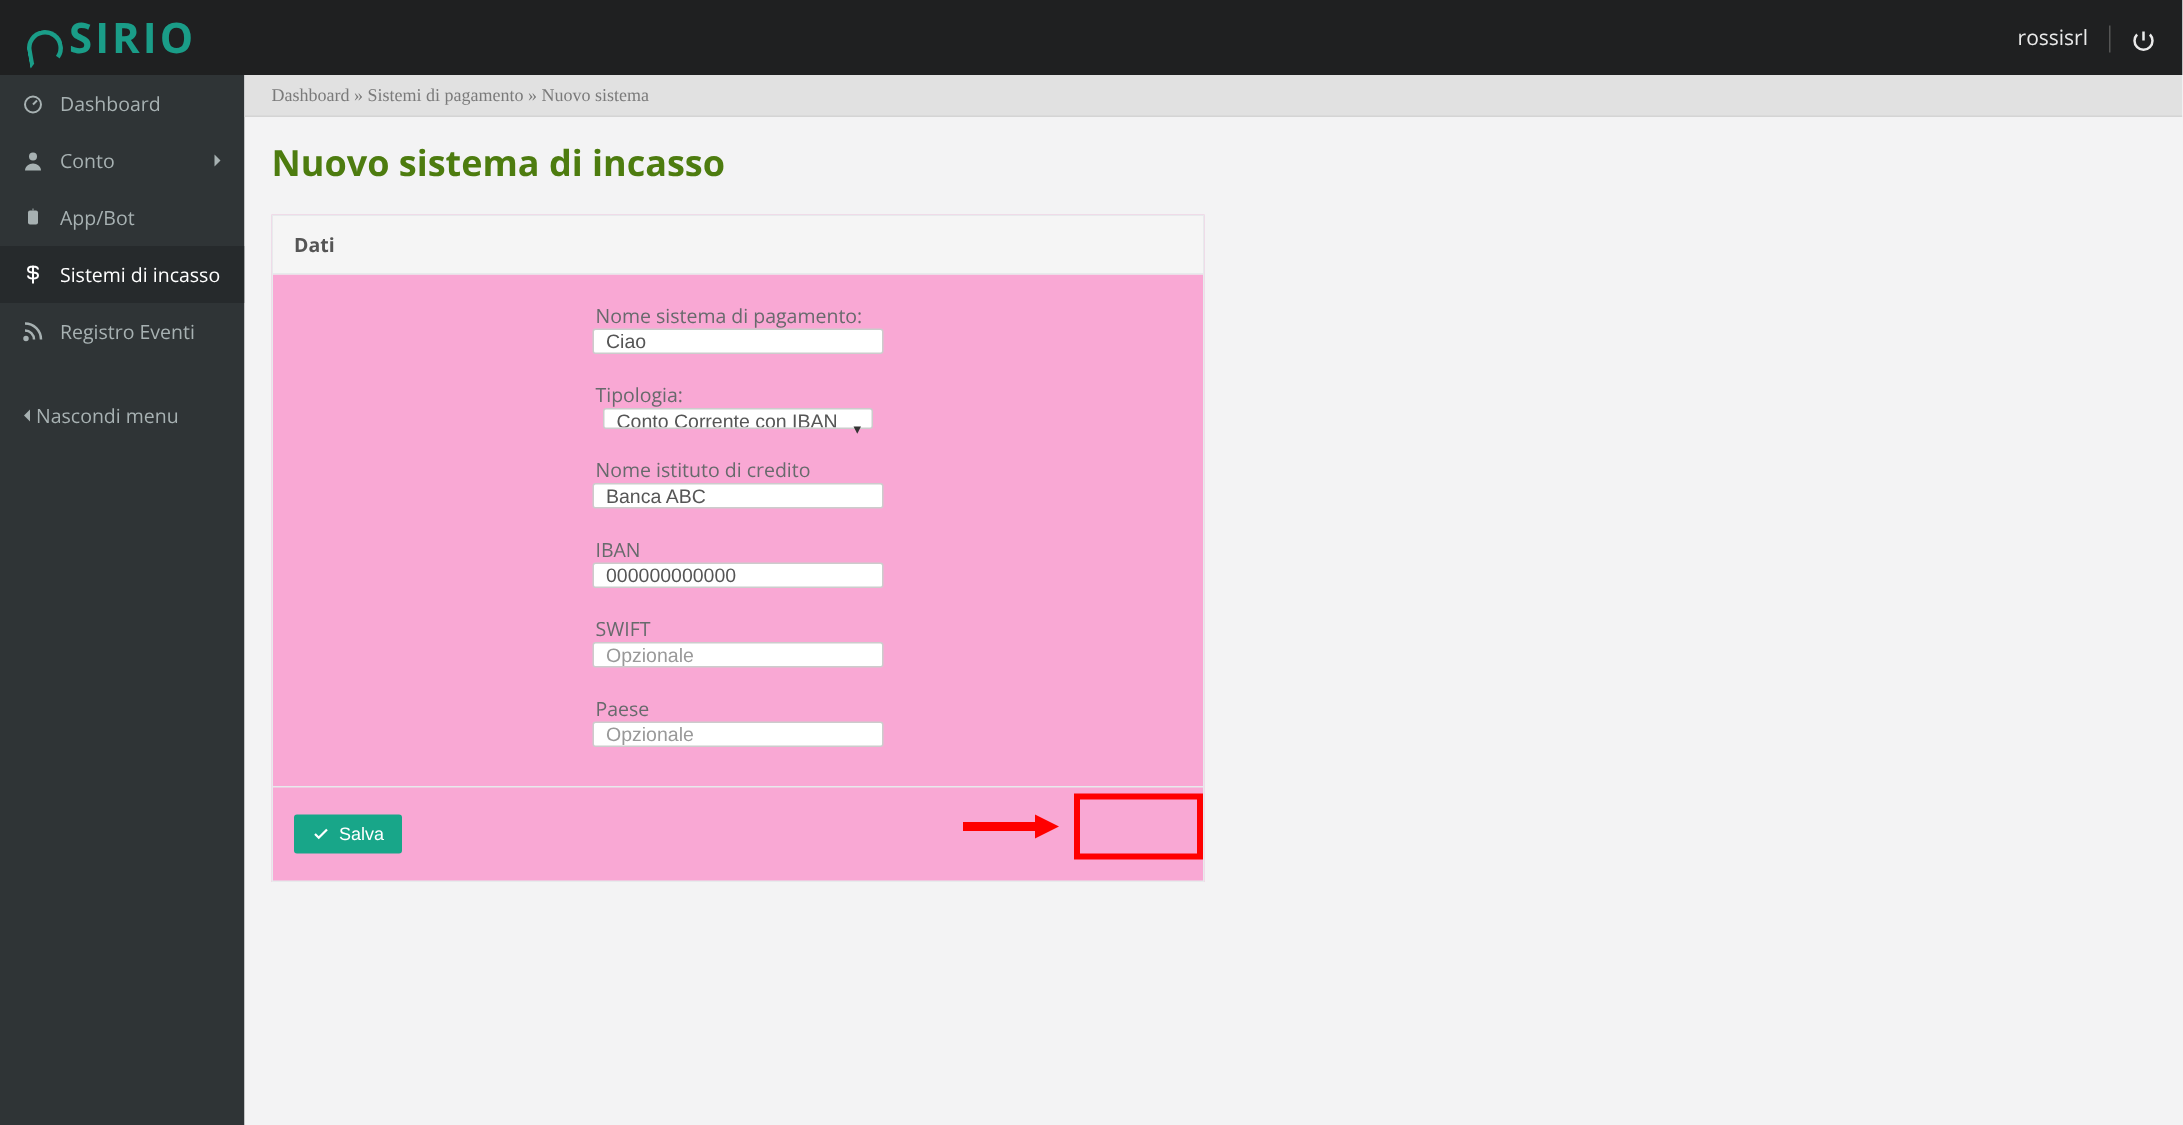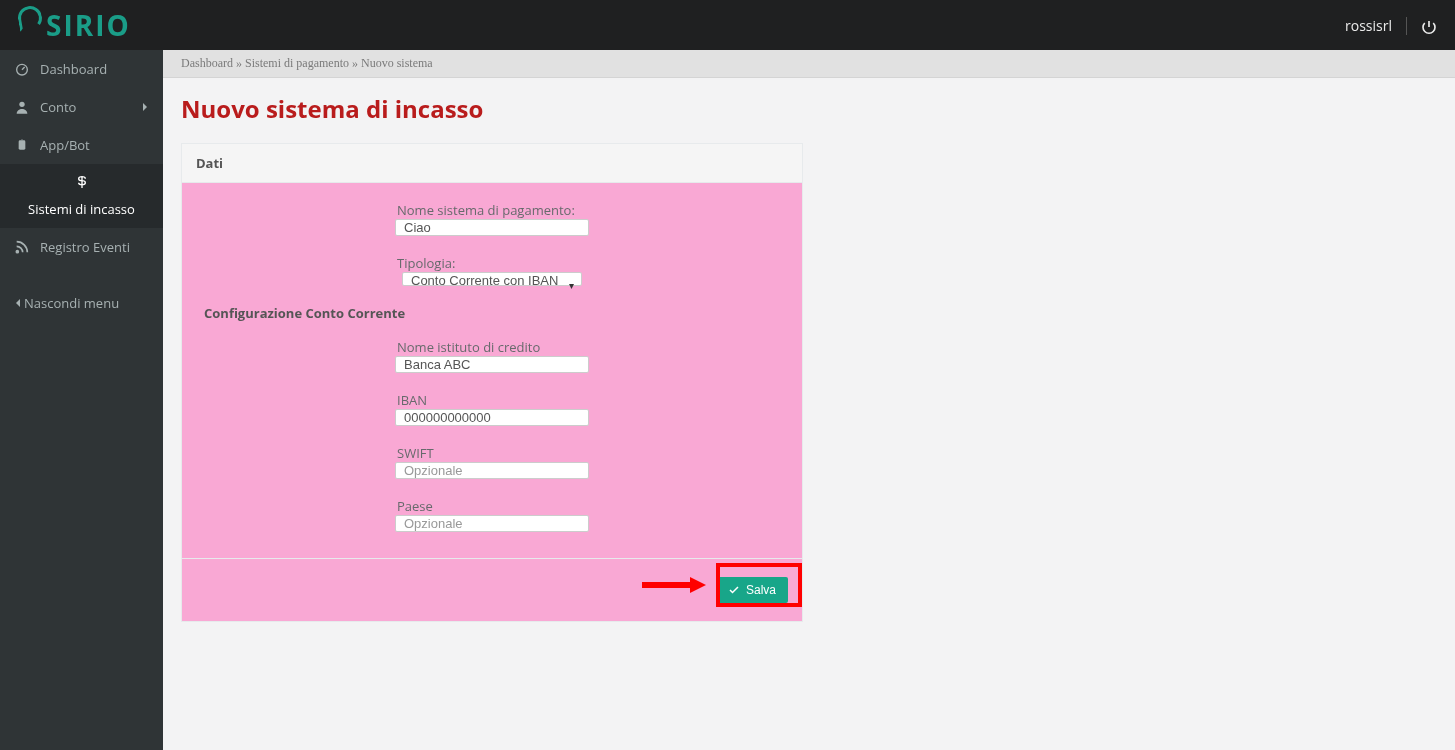--- a/index.html
+++ b/index.html
@@ -1,50 +1,50 @@
 <!DOCTYPE html>
 <html><head>
 <meta charset="utf-8">
 <style>
 * { margin: 0; padding: 0; box-sizing: border-box; }
 body { font-family: "Open Sans", "Helvetica Neue", Helvetica, Arial, sans-serif; font-size: 13px; color: #676a6c; background: #f3f3f4; width: 1455px; height: 750px; overflow: hidden; }
 
 .topbar { background: #1f2021; height: 50px; display: flex; align-items: center; justify-content: space-between; padding: 0 18px; }
-.logo { color: #1a9d88; font-size: 28px; font-weight: 700; letter-spacing: 2px; display: flex; align-items: flex-start; }
+.logo { color: #1a9d88; font-size: 28px; font-weight: 700; letter-spacing: 2px; display: flex; align-items: flex-end; }
 .logo-snake { display: inline-block; width: 24px; height: 24px; border: 3px solid #1a9d88; border-radius: 50% 50% 50% 0; margin-right: 4px; border-bottom-color: transparent; transform: rotate(-10deg); }
 .topbar-right { display: flex; align-items: flex-end; color: #c8c8c8; gap: 14px; }
 .user-label { font-size: 14px; color: #eaeaea; }
 .divider-v { width: 1px; height: 18px; background: #555; }
 .power-icon svg { width: 16px; height: 16px; stroke: #eaeaea; }
 
 .layout { display: flex; height: calc(100% - 50px); }
 .sidebar { width: 163px; background: #2f3436; color: #a7b1b2; display: flex; flex-direction: column; }
 .nav-item { display: flex; align-items: center; gap: 10px; padding: 10px 14px; font-size: 13px; cursor: pointer; border-bottom: 0; }
-.nav-item.active { background: #262a2c; color: #fff; flex-direction: column; }
+.nav-item.active { background: #262a2c; color: #fff; }
 .nav-item .icon { width: 16px; display: flex; justify-content: center; }
 .nav-item .chev { margin-left: auto; }
 .nav-sep { height: 18px; }
 .nav-hide { display: flex; align-items: center; gap: 2px; padding: 10px 14px; font-size: 13px; cursor: pointer; color: #a7b1b2; }
 
 .content { flex: 1; background: #f3f3f4; overflow: auto; }
 .breadcrumb { background: #e1e1e1; border-bottom: 1px solid #d4d4d4; padding: 6px 18px; font-size: 12px; color: #7a7a7a; font-family: Liberation Serif, serif; }
 .breadcrumb a { color: #7a7a7a; text-decoration: none; }
-.page-title { padding: 14px 18px 10px; font-size: 24px; font-weight: 700; color: #b91c1c; }
+.page-title { padding: 14px 18px 10px; font-size: 24px; font-weight: 700; color: #4d7c0f; }
 .card { background: #f9a8d4; margin: 8px 18px; width: 622px; border: 1px solid #e7eaec; }
 .card-header { background: #f5f5f5; border-bottom: 1px solid #e7eaec; padding: 10px 14px; font-weight: 700; color: #555; }
 .card-body { padding: 18px 22px 8px; }
 .form-row { display: flex; align-items: center; margin-bottom: 18px; flex-direction: column; }
 .form-label { width: 190px; color: #676a6c; font-size: 13px; }
 .section-label { font-weight: 700; color: #555; margin-bottom: 16px; }
 .form-control { flex: 1; height: 14px; border: 1px solid #ccc; padding: 0 8px; font-size: 13px; color: #555; background: #fff; border-radius: 2px; }
 .form-control::placeholder { color: #999; }
 select.form-control { appearance: none; -webkit-appearance: none; background-image: none; padding-right: 22px; position: relative; }
 .select-wrap { position: relative; flex: 1; display: flex; }
 .select-wrap::after { content: "▾"; position: absolute; right: 8px; top: 6px; font-size: 10px; color: #333; pointer-events: none; }
-.card-footer { border-top: 1px solid #e7eaec; padding: 18px 14px; display: flex; justify-content: flex-end; position: relative; }
+.card-footer { border-top: 1px solid #e7eaec; padding: 18px 14px; display: flex; position: relative; }
 .btn-save { background: #18a689; color: #fff; border: none; padding: 6px 12px; font-size: 12px; display: flex; align-items: center; gap: 6px; cursor: pointer; border-radius: 2px; }
 .btn-save svg { width: 12px; height: 12px; }
 
 .highlight-box { position: absolute; border: 4px solid #ff0000; right: 0px; top: 4px; width: 86px; height: 44px; pointer-events: none; }
 .arrow { position: absolute; right: 96px; top: 18px; width: 64px; height: 16px; pointer-events: none; }
 .arrow-line { position: absolute; left: 0; top: 5px; width: 48px; height: 6px; background: #ff0000; }
 .arrow-head { position: absolute; right: 0; top: 0; width: 0; height: 0; border-top: 8px solid transparent; border-bottom: 8px solid transparent; border-left: 16px solid #ff0000; }
 
 svg { display: block; }
 </style>
@@ -152,21 +152,20 @@
 
         <div class="form-row">
           <label class="form-label">Tipologia:</label>
           <div class="select-wrap">
             <select class="form-control">
               <option>Conto Corrente con IBAN</option>
             </select>
           </div>
         </div>
 
-        <div class="section-label">Configurazione Conto Corrente</div>
 
         <div class="form-row">
           <label class="form-label">Nome istituto di credito</label>
           <input class="form-control" type="text" value="Banca ABC" style="">
         </div>
 
         <div class="form-row">
           <label class="form-label">IBAN</label>
           <input class="form-control" type="text" value="000000000000" style="">
         </div>

